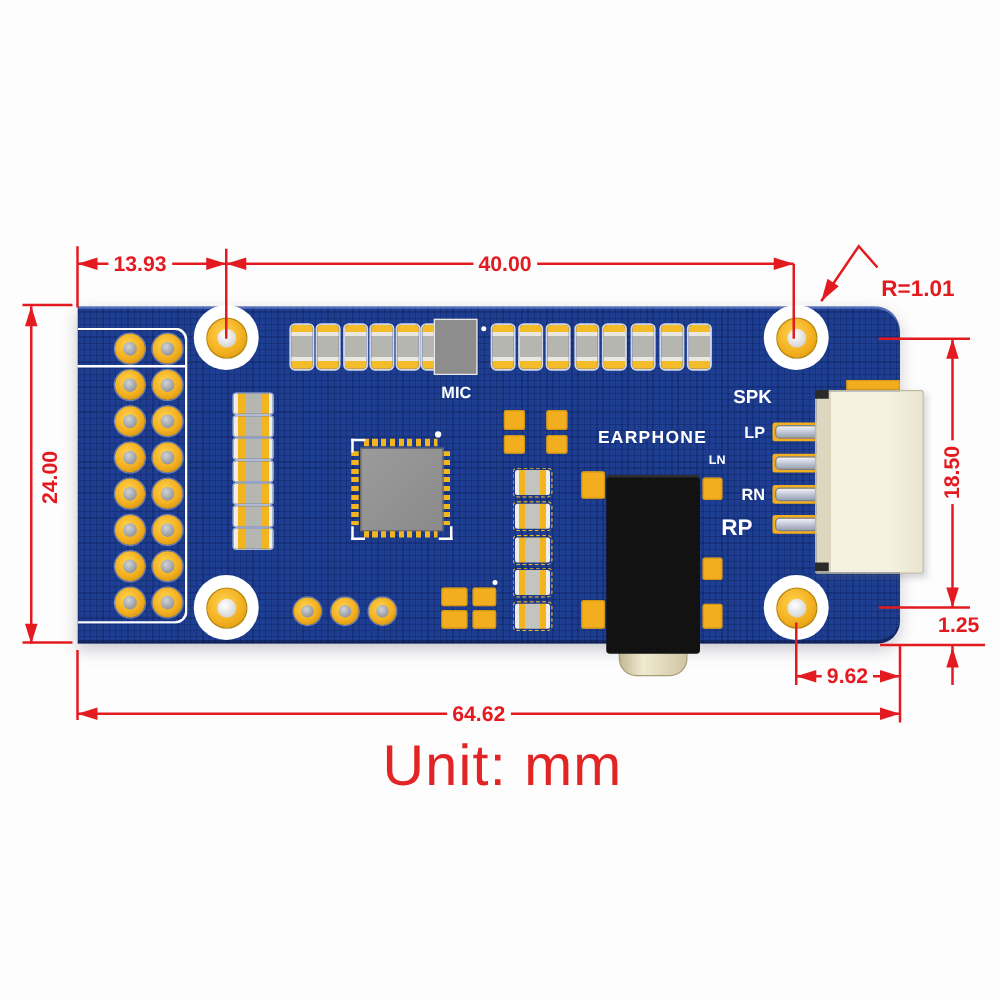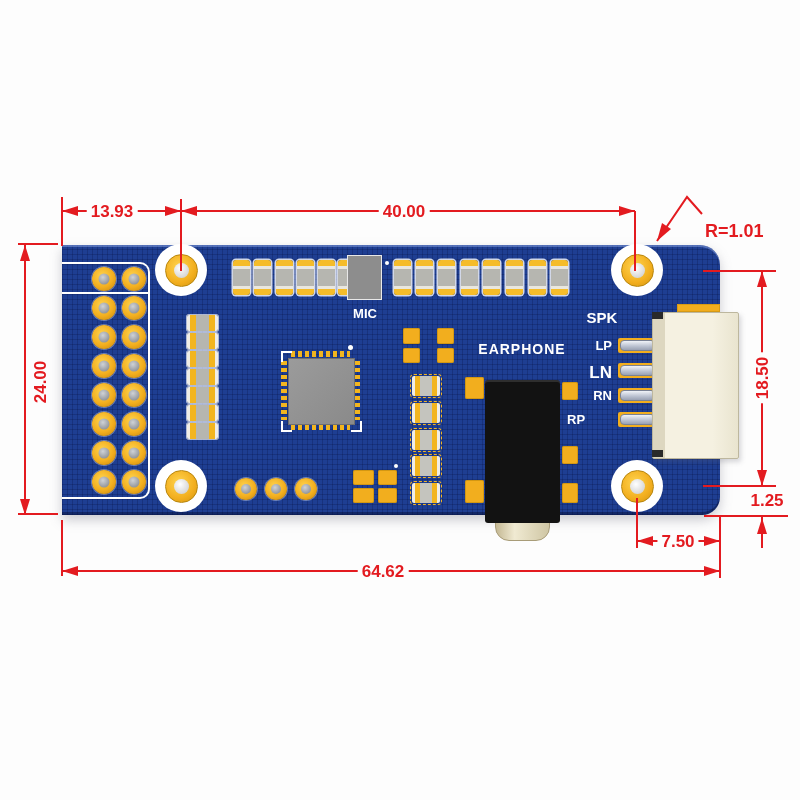--- a/index.html
+++ b/index.html
@@ -215,23 +215,23 @@
         </div>
         <div class="conn-pinpad" style="top: 167px;">
           <div class="conn-pin"></div>
         </div>
       </div>
     <div class="conn-body"></div>
     <div class="conn-notch" style="left:590px;top:67px;"></div>
     <div class="conn-notch" style="left:590px;top:205px;"></div>
     <div class="silk-label" style="left:515px;top:64px;width:50px;text-align:center;font-size:15px;">SPK</div>
     <div class="silk-label" style="left:505px;top:93px;width:45px;text-align:right;font-size:13px;">LP</div>
-    <div class="silk-label" style="left:505px;top:118px;width:45px;text-align:right;font-size:17px;">LN</div>
+    <div class="silk-label" style="left:505px;top:118px;width:45px;text-align:left;font-size:10px;">LN</div>
     <div class="silk-label" style="left:505px;top:143px;width:45px;text-align:right;font-size:13px;">RN</div>
-    <div class="silk-label" style="left:505px;top:167px;width:45px;text-align:left;font-size:13px;">RP</div>
+    <div class="silk-label" style="left:505px;top:167px;width:45px;text-align:center;font-size:18px;">RP</div>
   </div>
 
   <svg class="dims" viewBox="0 0 800 800">
 
     <line x1="62" y1="197" x2="62" y2="246"></line>
     <line x1="181" y1="199" x2="181" y2="271"></line>
     <line x1="635" y1="211" x2="635" y2="271"></line>
     <line x1="18" y1="244" x2="58" y2="244"></line>
     <line x1="18" y1="514" x2="58" y2="514"></line>
     <line x1="703" y1="271" x2="776" y2="271"></line>
@@ -266,16 +266,17 @@
     <polygon points="720,571 704,566 704,576"></polygon>
     <polygon points="657,241 671,229 662,223"></polygon>
   </svg>
 
   <div class="dlabel bg" style="left:112px;top:211px;">13.93</div>
   <div class="dlabel bg" style="left:404px;top:211px;">40.00</div>
   <div class="dlabel leftanchor" style="left:705px;top:210px;font-size:18px;margin-top:21px;">R=1.01</div>
   <div class="dlabel rot bg" style="left:40px;top:382px;">24.00</div>
   <div class="dlabel rot bg" style="left:762px;top:378px;">18.50</div>
   <div class="dlabel" style="left:767px;top:500px;">1.25</div>
-  <div class="dlabel bg" style="left:678px;top:541px;">7.50</div>
+  <div class="dlabel bg" style="left:678px;top:541px;">9.62</div>
   <div class="dlabel bg" style="left:383px;top:571px;">64.62</div>
 
+  <div class="unit">Unit: mm</div>
 </div>
 
 </body></html>

